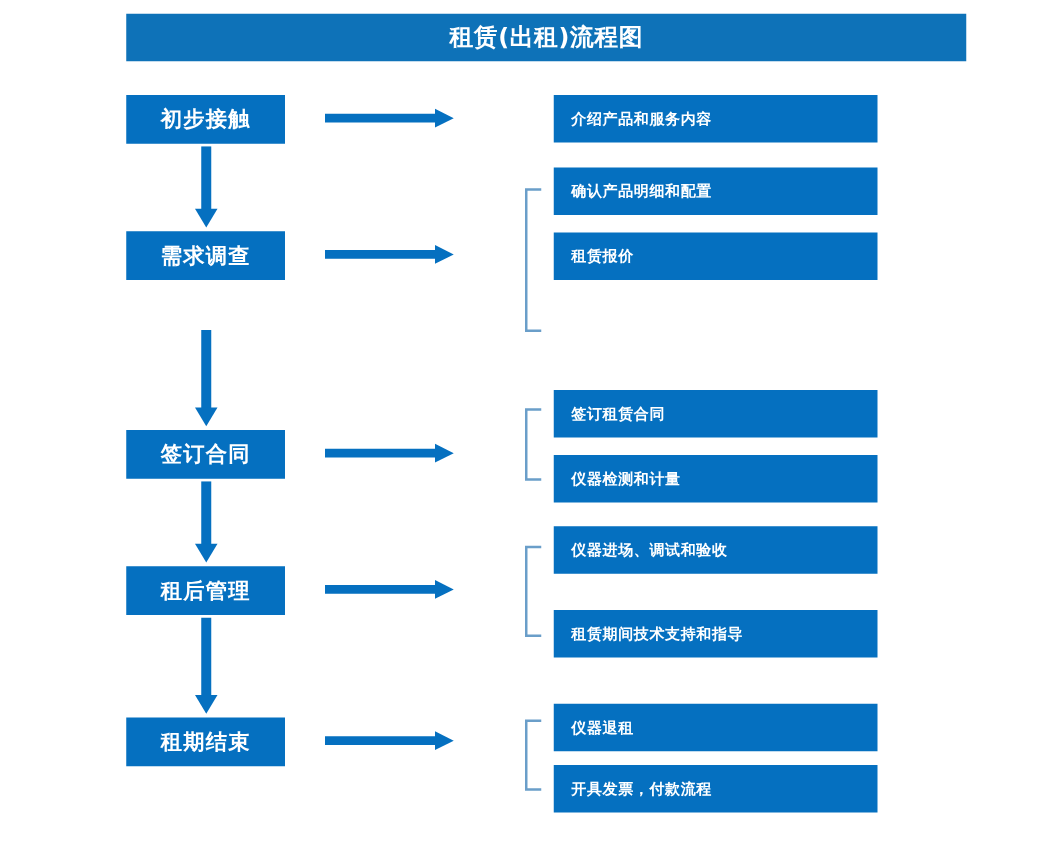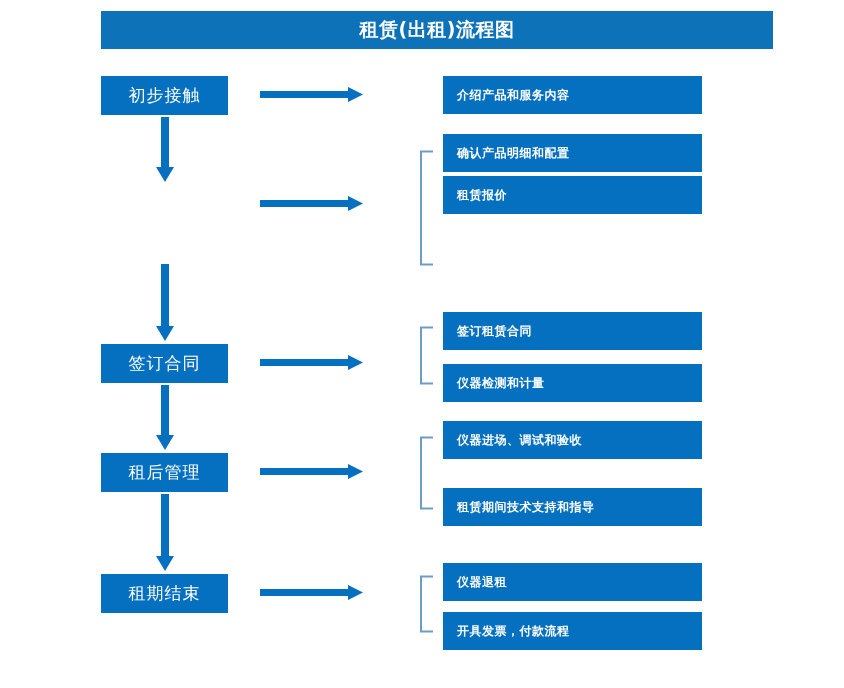--- a/index.html
+++ b/index.html
@@ -36,21 +36,21 @@
   }
 
   
   .stage-box {
     position: absolute;
     width: 127px;
     height: 39px;
     background: #0570c0;
     color: #ffffff;
     font-size: 17px;
-    font-weight: normal;
+    font-weight: bold;
     display: flex;
     align-items: center;
     justify-content: center;
     letter-spacing: 1px;
   }
 
   
   .detail-box {
     position: absolute;
     left: 443px;
@@ -89,20 +89,21 @@
   .bracket svg { display: block; }
 </style>
 </head>
 <body>
 
 <div id="canvas">
 
   <div class="title-bar">租赁(出租)流程图</div>
 
   <div class="stage-box" style="left:101px; top:76px;">初步接触</div>
+  <div class="stage-box" style="left:101px; top:185px;">需求调查</div>
   <div class="stage-box" style="left:101px; top:344px;">签订合同</div>
   <div class="stage-box" style="left:101px; top:453px;">租后管理</div>
   <div class="stage-box" style="left:101px; top:574px;">租期结束</div>
 
   <div class="arrow-v" style="left:154px; top:117px; height:66px;">
     <svg width="22" height="66" viewBox="0 0 22 66">
       <rect x="7" y="0" width="8" height="52" fill="#0570c0"></rect>
       <polygon points="2,50 20,50 11,65" fill="#0570c0"></polygon>
     </svg>
   </div>
@@ -172,21 +173,21 @@
     </svg>
   </div>
   <div class="bracket" style="top:575px; height:58px;">
     <svg width="16" height="58" viewBox="0 0 16 58">
       <path d="M15 1.5 L3 1.5 L3 56.5 L15 56.5" fill="none" stroke="#6a9ec9" stroke-width="2"></path>
     </svg>
   </div>
 
   <div class="detail-box" style="top:76px;">介绍产品和服务内容</div>
   <div class="detail-box" style="top:134px;">确认产品明细和配置</div>
-  <div class="detail-box" style="top:176px;">租赁报价</div>
+  <div class="detail-box" style="top:186px;">租赁报价</div>
   <div class="detail-box" style="top:312px;">签订租赁合同</div>
   <div class="detail-box" style="top:364px;">仪器检测和计量</div>
   <div class="detail-box" style="top:421px;">仪器进场、调试和验收</div>
   <div class="detail-box" style="top:488px;">租赁期间技术支持和指导</div>
   <div class="detail-box" style="top:563px;">仪器退租</div>
   <div class="detail-box" style="top:612px;">开具发票，付款流程</div>
 
 </div>
 
 </body></html>

